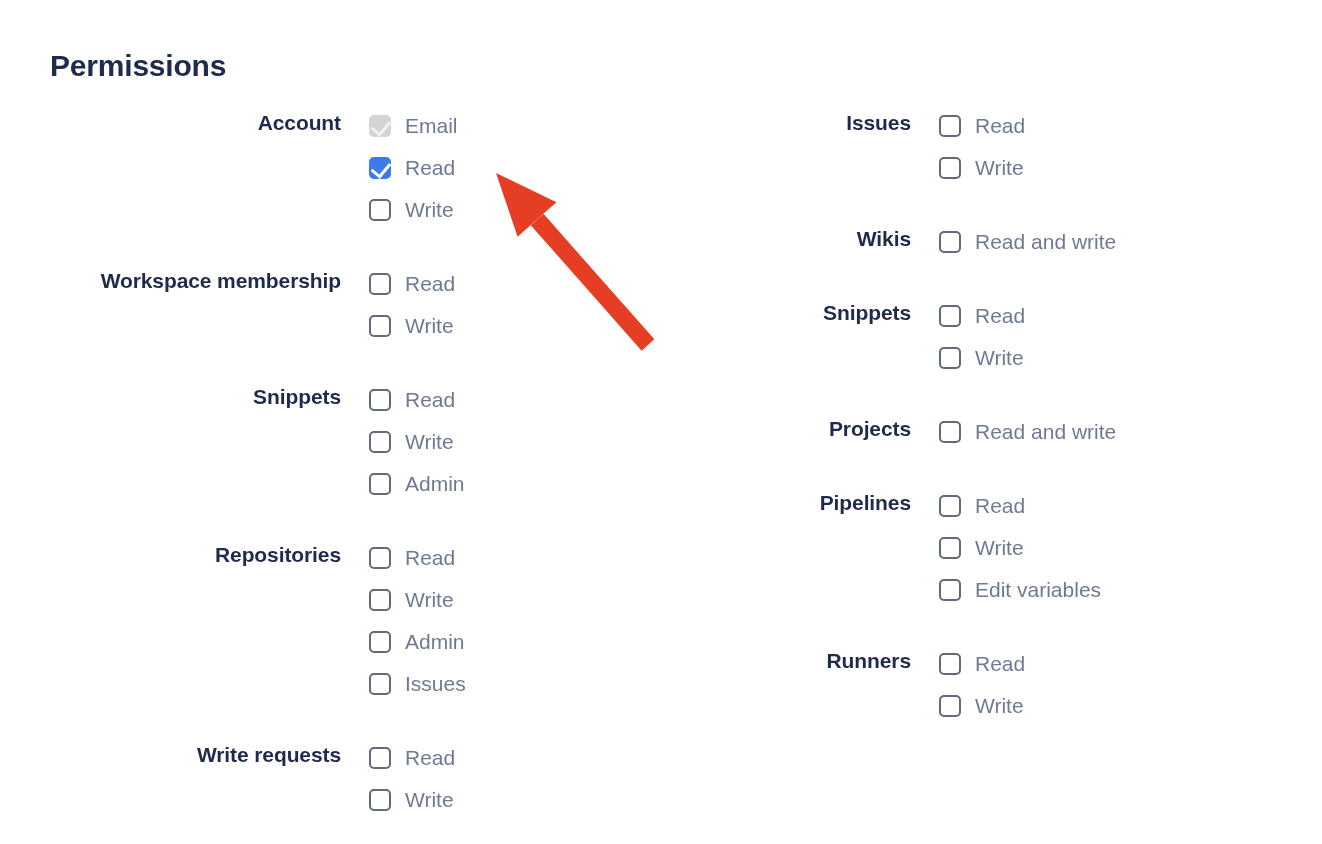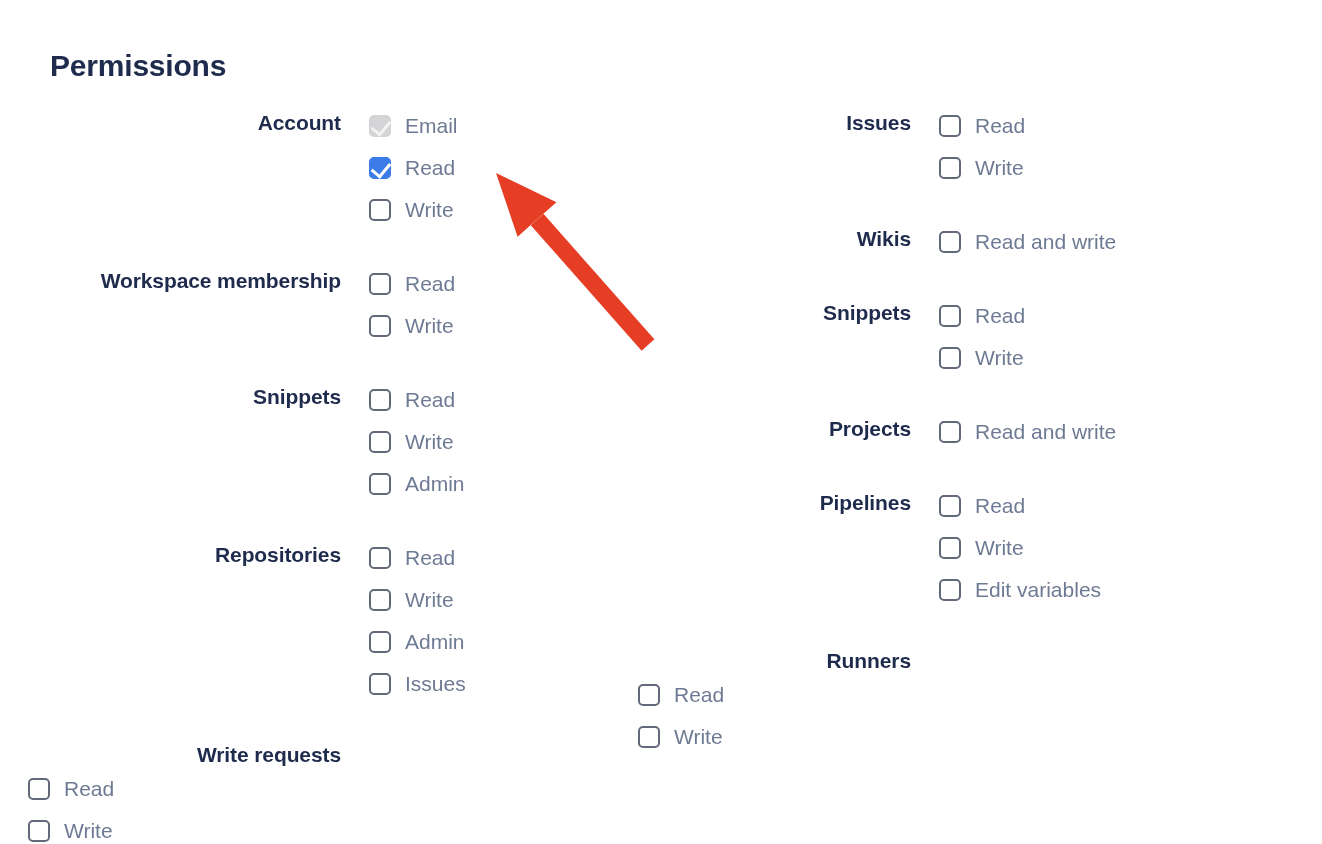--- a/index.html
+++ b/index.html
@@ -39,21 +39,21 @@
     top: 105px;
   }
   .col-left  { left: 0px;   width: 660px; }
   .col-right { left: 610px; width: 660px; }
 
   .group {
     display: flex;
     align-items: flex-start;
     margin-bottom: 32px;
   }
-  .group:last-child { margin-bottom: 0; flex-direction: column; }
+  .group:last-child { margin-bottom: 0; }
 
   .group-label {
     text-align: right;
     font-size: 21px;
     font-weight: bold;
     color: #1f2b4d;
     line-height: 27px;
     letter-spacing: -0.1px;
     padding-top: 4px;
     flex: 0 0 auto;

